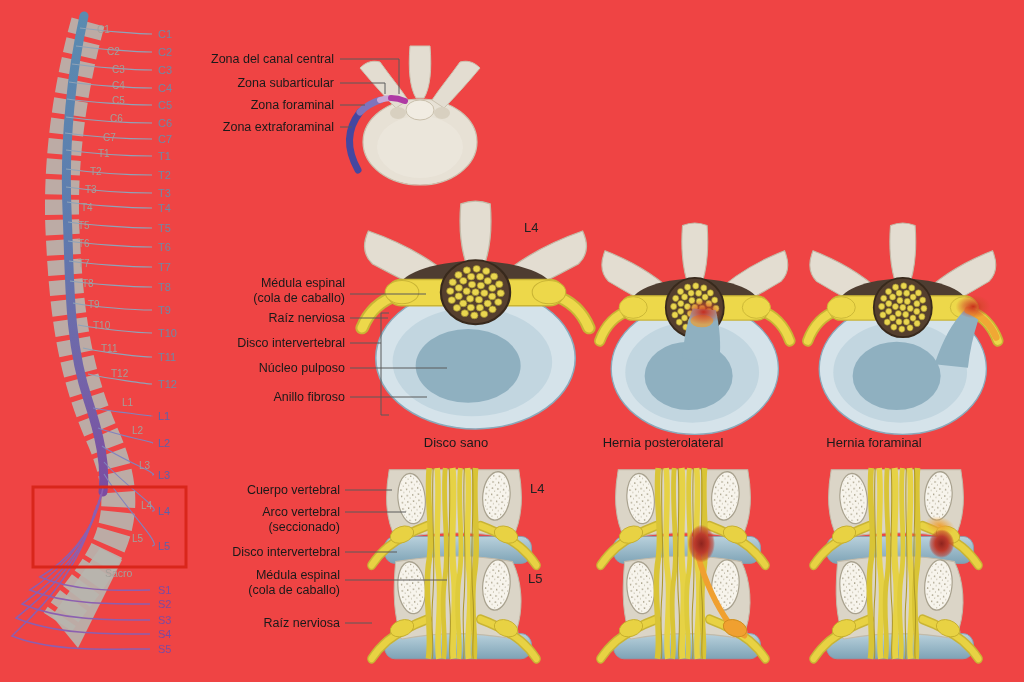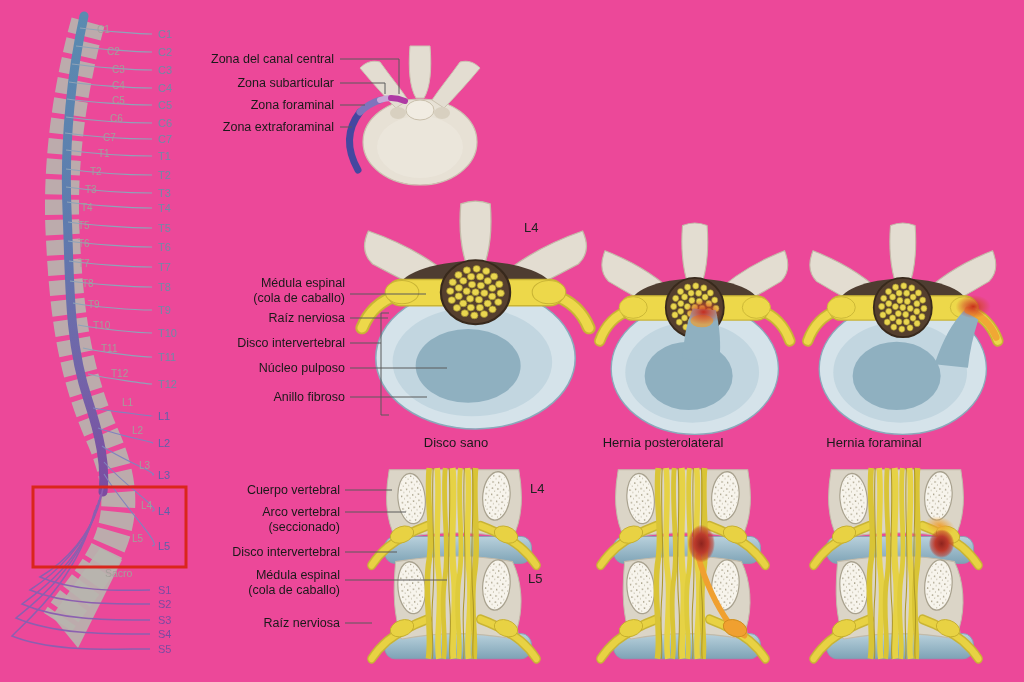--- a/index.html
+++ b/index.html
@@ -1,16 +1,16 @@
 <!DOCTYPE html>
 <html><head>
 <meta charset="utf-8">
 <style>
   html,body{margin:0;padding:0;background:#ffffff;}
-  .stage{position:relative;width:1024px;height:682px;background:#ec4899;overflow:hidden;}
+  .stage{position:relative;width:1024px;height:682px;background:#ef4444;overflow:hidden;}
   svg{display:block;}
   svg text{font-family:"Liberation Sans","DejaVu Sans",sans-serif;}
   .lbl{fill:#1a1a1a;font-size:12.5px;}
   .cap{fill:#1a1a1a;font-size:13px;}
   .lvl{fill:#222;font-size:13px;}
   .leader{stroke:#5a5a5a;stroke-width:1;fill:none;}
 </style>
 </head>
 <body>
 

